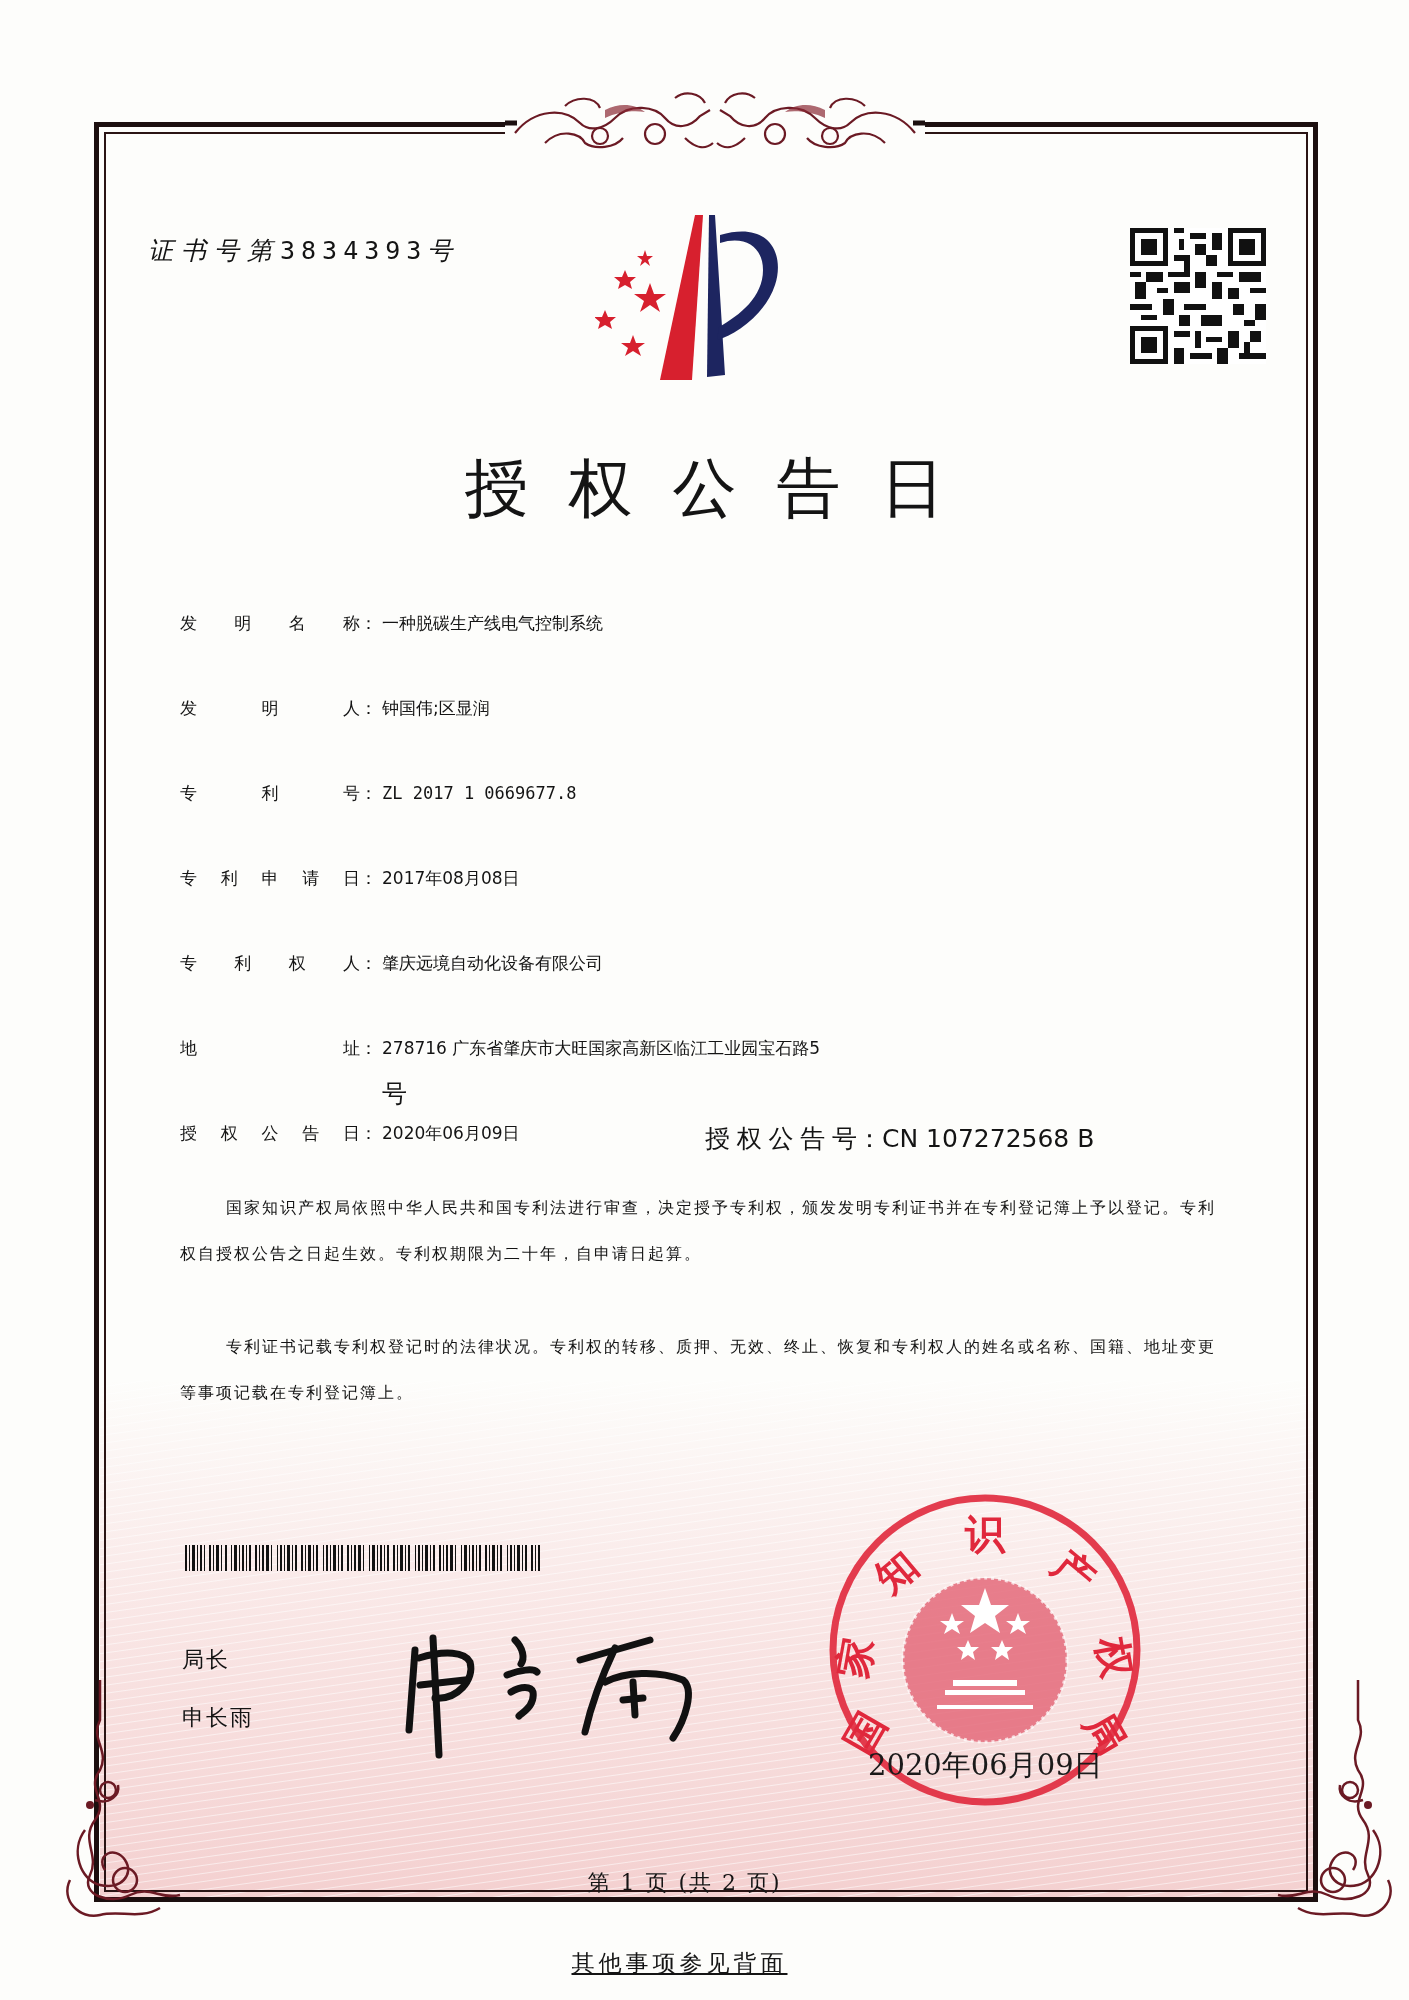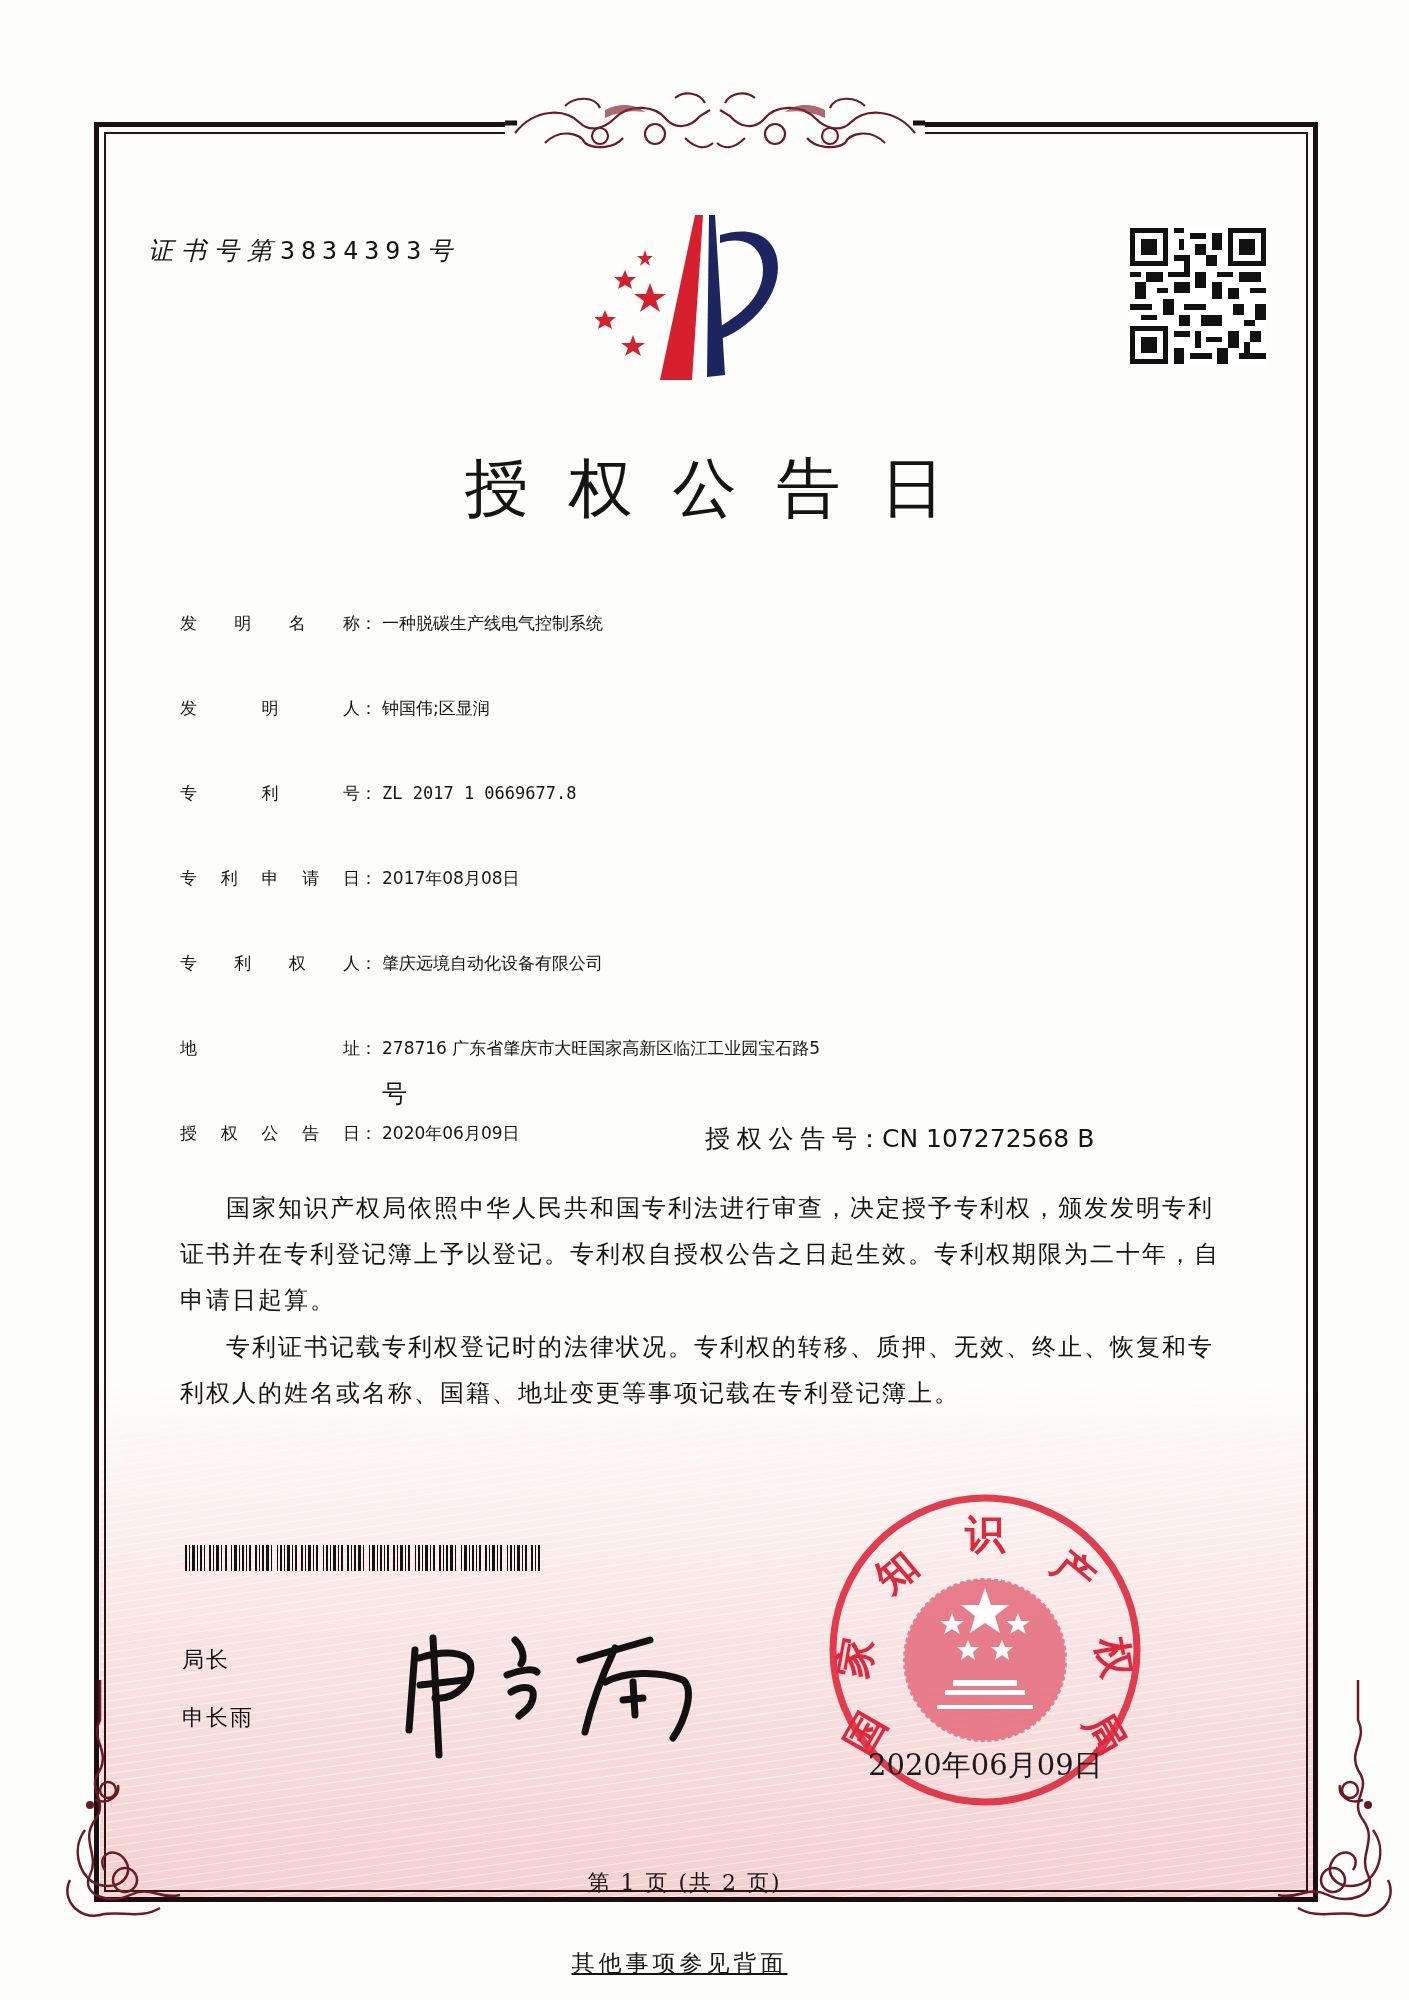--- a/index.html
+++ b/index.html
@@ -53,21 +53,21 @@
   .field .colon { display:inline-block; width:22px; }
   .field .v { font-family:"DejaVu Sans","Liberation Sans", sans-serif; }
   .field .mono { font-family:"DejaVu Sans Mono","Liberation Mono", monospace; }
   .addr-wrap { position:absolute; left:382px; top:1077px; font-size:25px;
     font-family:"DejaVu Sans","Liberation Sans", sans-serif; }
 
   .pub-no { position:absolute; left:705px; font-size:25px; white-space:nowrap;
     font-family:"DejaVu Sans","Liberation Sans", sans-serif; }
   .pub-no .k { display:inline-block; width:152px; text-align-last:justify; }
 
-  .para { position:absolute; left:180px; width:1050px; font-size:24px; line-height:46px;
+  .para { position:absolute; left:180px; width:1050px; font-size:16px; line-height:46px;
     text-indent:46px; font-family:"DejaVu Serif","Liberation Serif", serif; letter-spacing:2px; }
 
   .barcode { position:absolute; left:185px; top:1545px; width:355px; height:26px; }
 
   .director-title, .director-name {
     position:absolute; left:182px; font-size:22px;
     font-family:"DejaVu Sans","Liberation Sans", sans-serif; letter-spacing:2px;
   }
   .signature { position:absolute; left:395px; top:1620px; width:330px; height:140px; }
 

